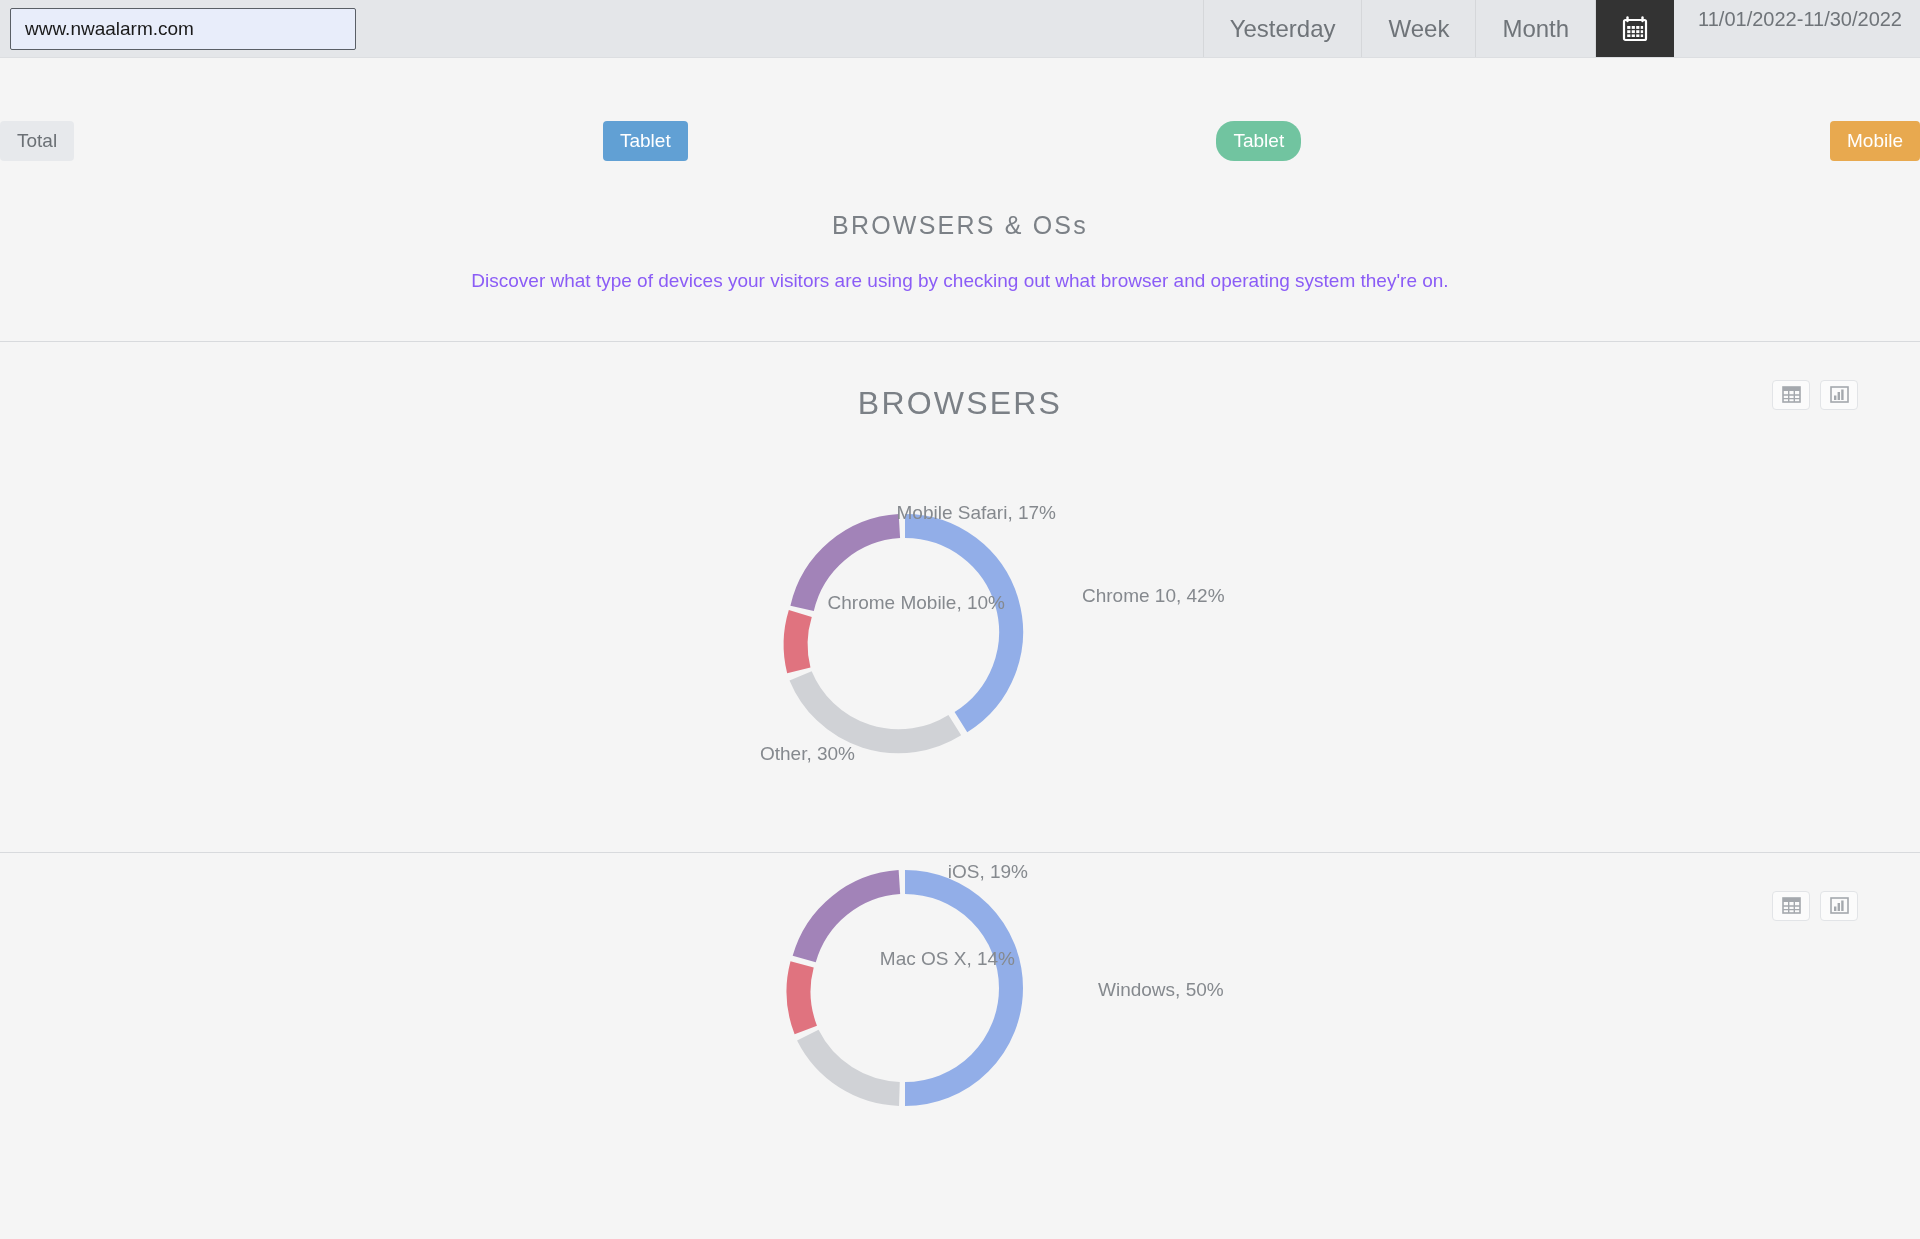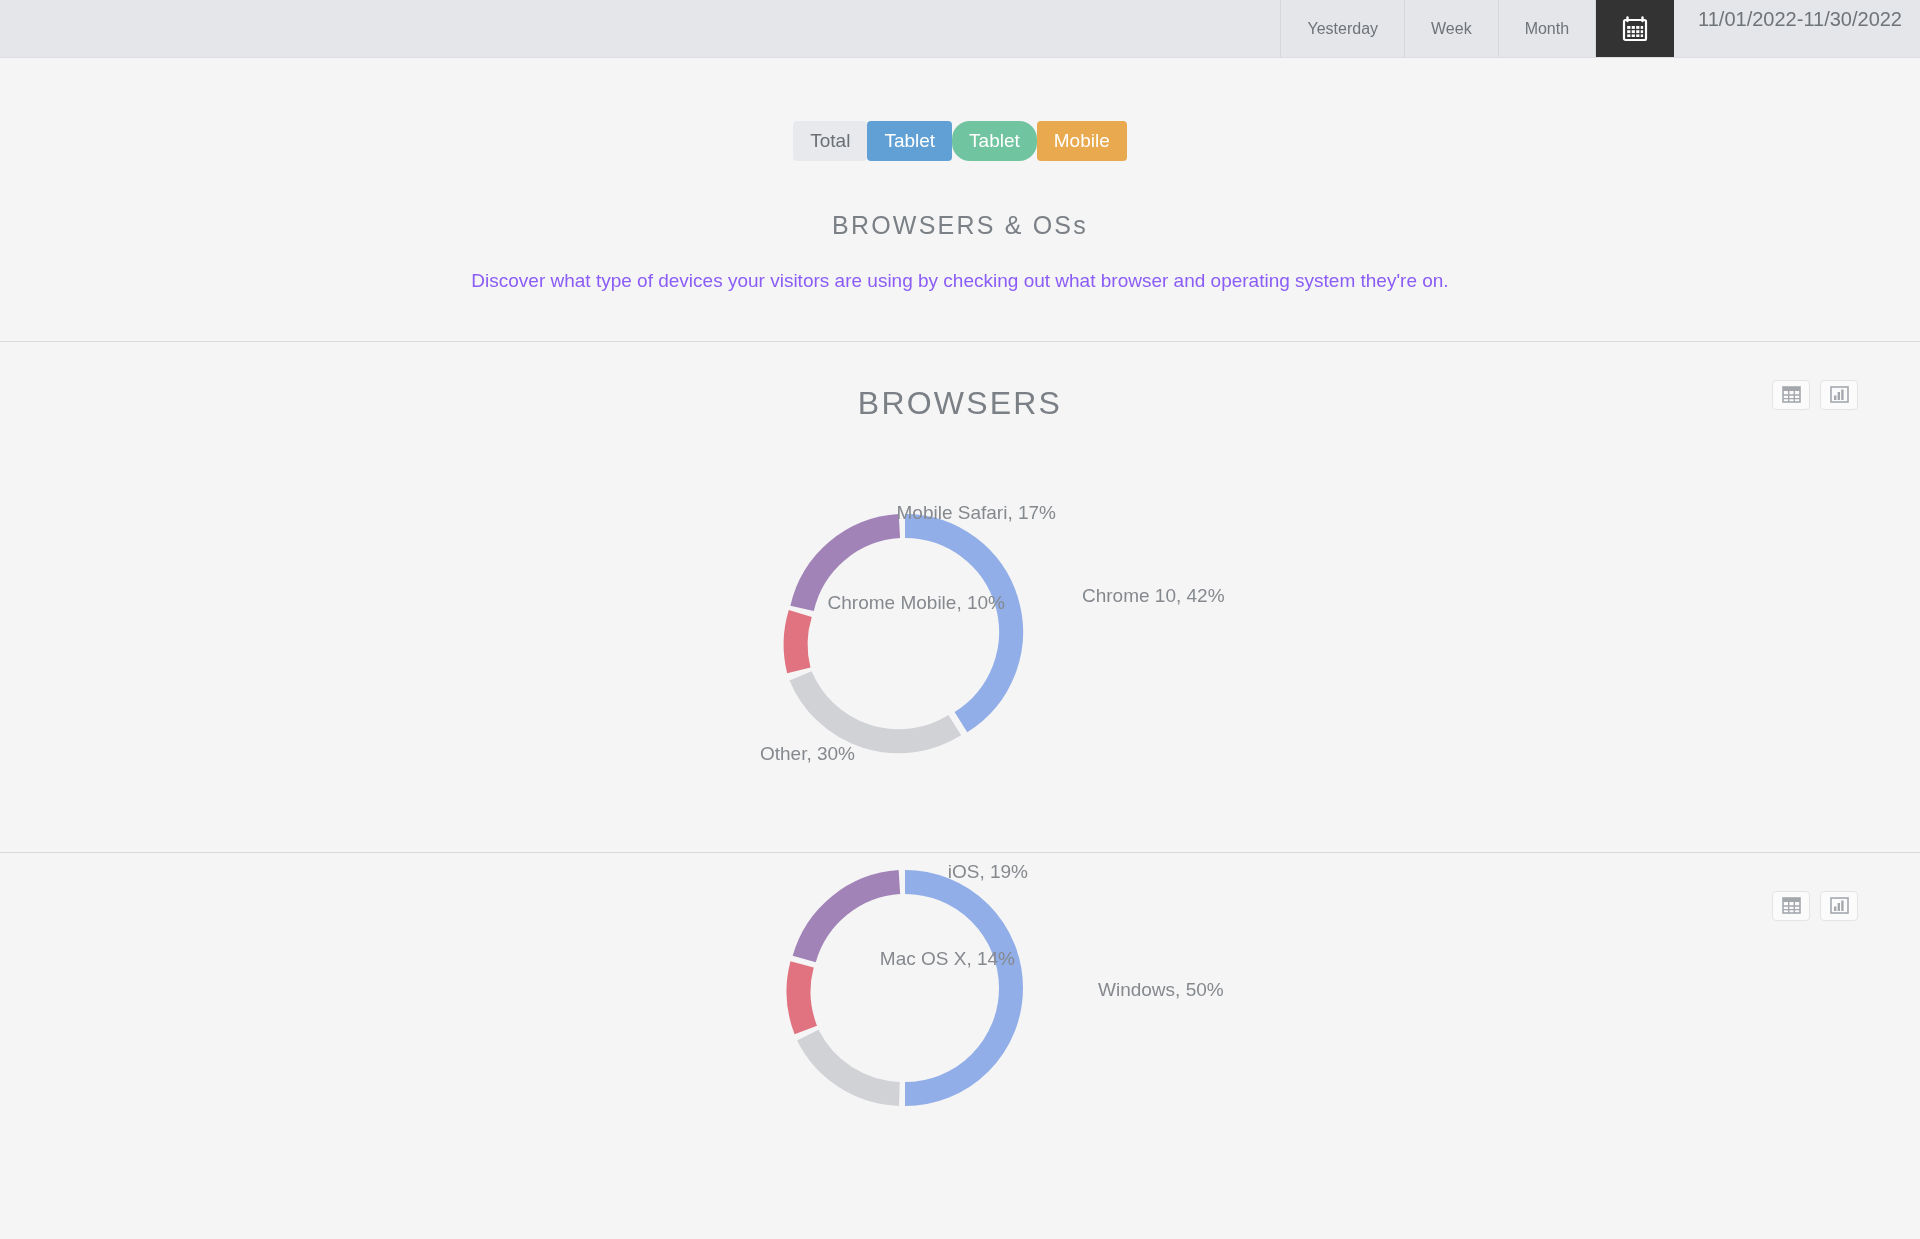--- a/index.html
+++ b/index.html
@@ -42,21 +42,21 @@
 
   .range-tabs {
     display: flex;
     align-items: stretch;
   }
   .range-tab {
     display: flex;
     align-items: center;
     justify-content: center;
     padding: 0 26px;
-    font-size: 16px;
+    font-size: 24px;
     color: #6f7479;
     border-left: 1px solid #d5d7da;
     cursor: pointer;
     white-space: nowrap;
   }
   .range-tab.cal {
     background: #333333;
     padding: 0 26px;
     border-left: 1px solid #d5d7da;
   }
@@ -67,21 +67,21 @@
     padding: 0 18px 18px 24px;
     font-size: 20px;
     color: #6f7479;
     white-space: nowrap;
   }
   .cal-icon { display: block; }
 
   
   .device-row {
     display: flex;
-    justify-content: center;
+    justify-content: space-between;
     margin-top: 63px;
   }
   .pill {
     border: none;
     border-radius: 4px;
     font-size: 19px;
     font-family: "Liberation Sans", sans-serif;
     padding: 8px 17px;
     cursor: pointer;
     line-height: 1.25;
@@ -154,20 +154,23 @@
   .donut-label {
     font-family: "Liberation Sans", sans-serif;
     font-size: 19px;
     fill: #85898e;
   }
 </style>
 </head>
 <body>
 
 <div class="header">
+  <div class="url-wrap">
+    <input class="url-input" type="text" value="www.nwaalarm.com" placeholder="Enter website URL" style="">
+  </div>
 
   <div class="header-spacer"></div>
 
   <div class="range-tabs">
     <div class="range-tab">Yesterday</div>
     <div class="range-tab">Week</div>
     <div class="range-tab">Month</div>
 
     <div class="range-tab cal">
       <svg class="cal-icon" width="26" height="27" viewBox="0 0 26 27">

